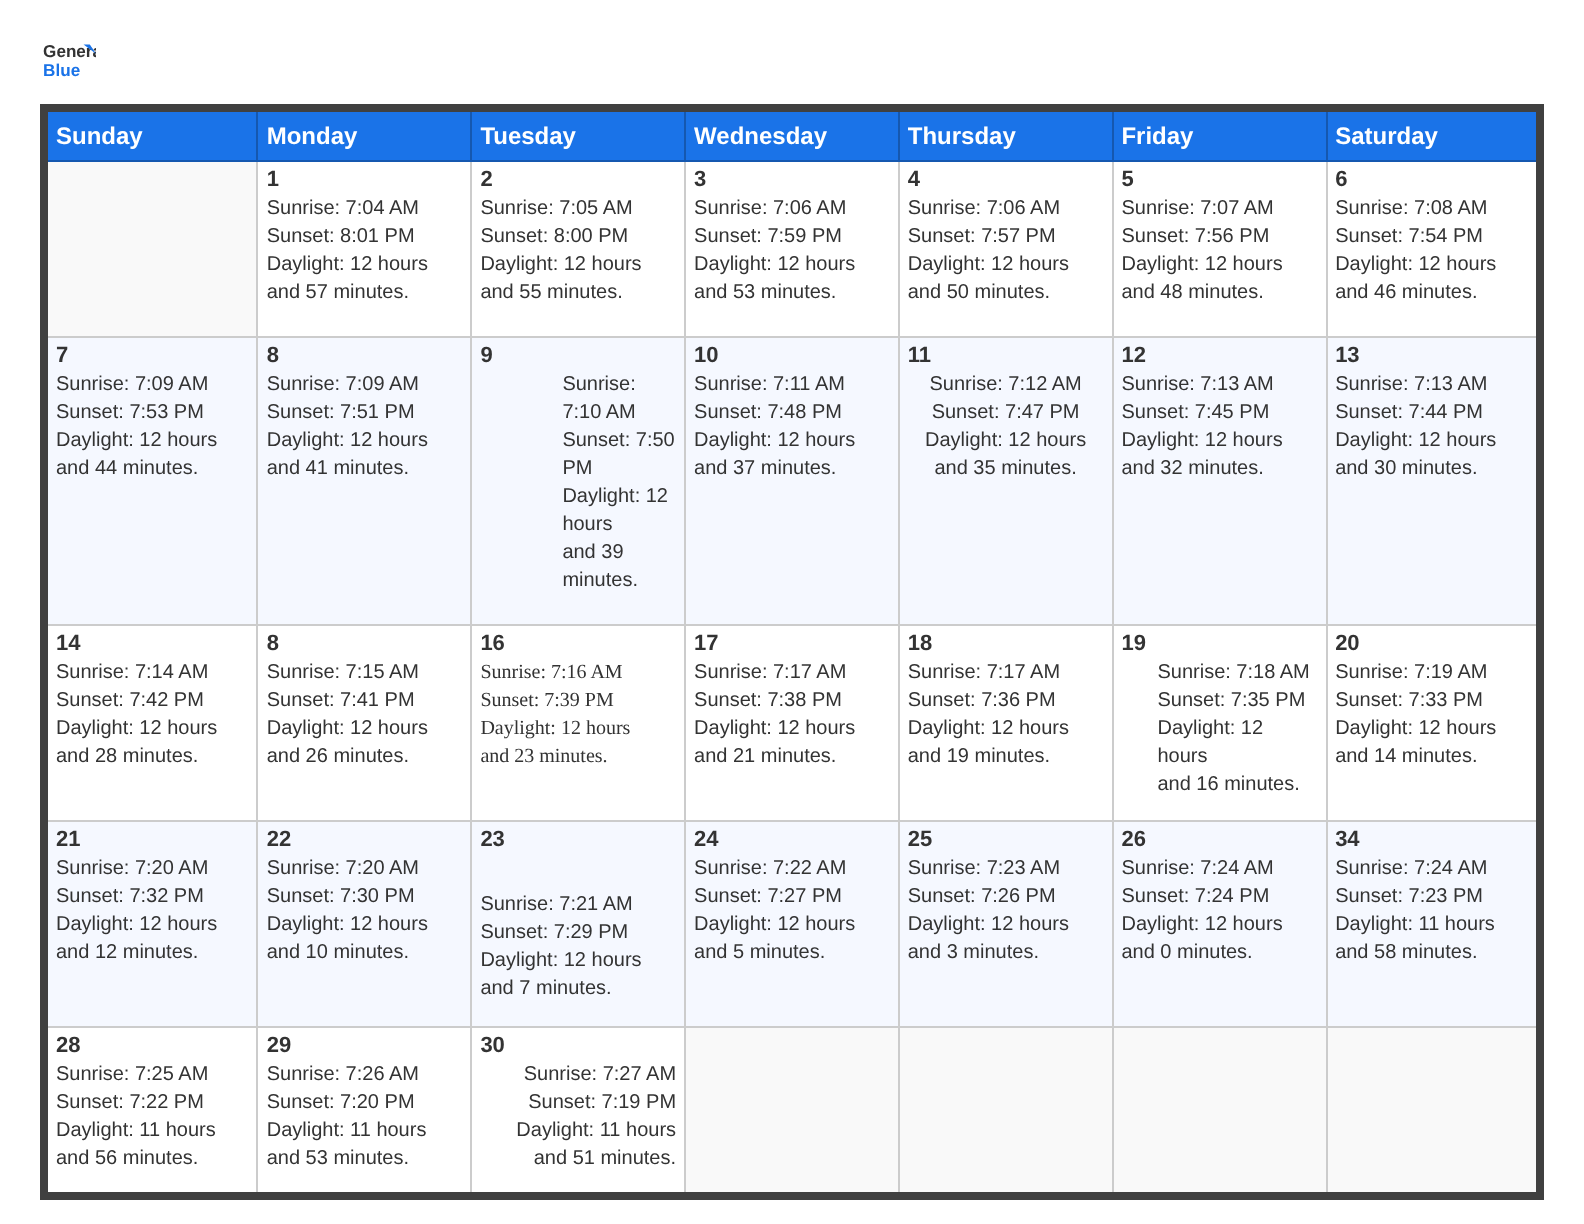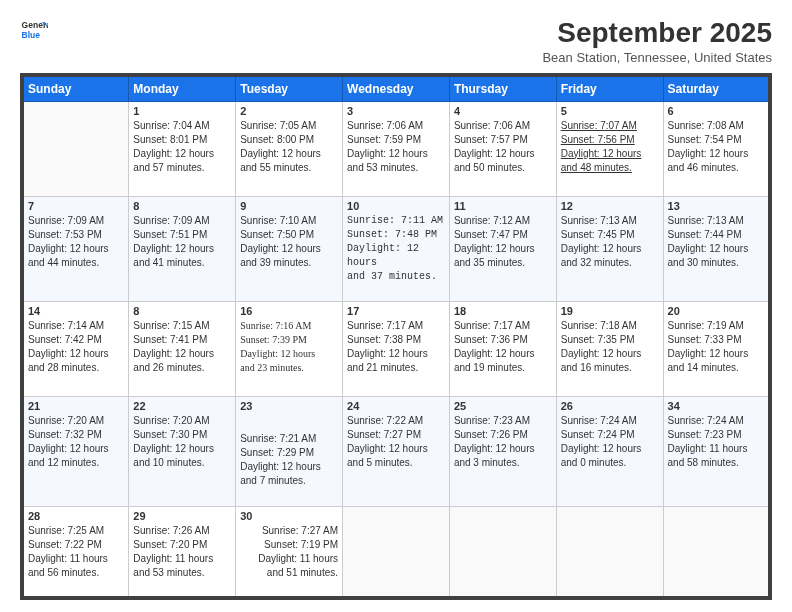--- a/index.html
+++ b/index.html
@@ -94,24 +94,20 @@
 <body>
 
 <div class="page">
   <div class="header">
     <div class="logo">
       <svg class="logo-icon" viewBox="0 0 36 36">
         <text x="2" y="16" font-size="11" font-weight="bold" fill="#333">General</text>
         <text x="2" y="28" font-size="11" font-weight="bold" fill="#1a73e8">Blue</text>
         <polygon points="28,8 36,14 32,8" fill="#1a73e8"></polygon>
       </svg>
-    </div>
-    <div class="title-section">
-      <div class="main-title">September 2025</div>
-      <div class="subtitle">Bean Station, Tennessee, United States</div>
     </div>
   </div>
 
   <table class="calendar">
     <thead>
       <tr>
         <th>Sunday</th>
         <th>Monday</th>
         <th>Tuesday</th>
         <th>Wednesday</th>
@@ -146,21 +142,21 @@
           </td>
           <td>
             <div class="day-number">4</div>
             <div class="day-info" style="white-space: pre-line;">Sunrise: 7:06 AM
 Sunset: 7:57 PM
 Daylight: 12 hours
 and 50 minutes.</div>
           </td>
           <td>
             <div class="day-number">5</div>
-            <div class="day-info" style="white-space: pre-line; text-decoration: underline;">Sunrise: 7:07 AM
+            <div class="day-info" style="white-space: pre-line;">Sunrise: 7:07 AM
 Sunset: 7:56 PM
 Daylight: 12 hours
 and 48 minutes.</div>
           </td>
           <td>
             <div class="day-number">6</div>
             <div class="day-info" style="white-space: pre-line;">Sunrise: 7:08 AM
 Sunset: 7:54 PM
 Daylight: 12 hours
 and 46 minutes.</div>
@@ -176,35 +172,35 @@
           </td>
           <td>
             <div class="day-number">8</div>
             <div class="day-info" style="white-space: pre-line;">Sunrise: 7:09 AM
 Sunset: 7:51 PM
 Daylight: 12 hours
 and 41 minutes.</div>
           </td>
           <td>
             <div class="day-number">9</div>
-            <div class="day-info" style="white-space: pre-line;">Sunrise: 7:10 AM
+            <div class="day-info" style="white-space: pre-line; margin-left: 41px;">Sunrise: 7:10 AM
 Sunset: 7:50 PM
 Daylight: 12 hours
 and 39 minutes.</div>
           </td>
           <td>
             <div class="day-number">10</div>
-            <div class="day-info" style="white-space: pre-line; font-family: Liberation Mono, monospace;">Sunrise: 7:11 AM
+            <div class="day-info" style="white-space: pre-line;">Sunrise: 7:11 AM
 Sunset: 7:48 PM
 Daylight: 12 hours
 and 37 minutes.</div>
           </td>
           <td>
             <div class="day-number">11</div>
-            <div class="day-info" style="white-space: pre-line;">Sunrise: 7:12 AM
+            <div class="day-info" style="white-space: pre-line; text-align: center;">Sunrise: 7:12 AM
 Sunset: 7:47 PM
 Daylight: 12 hours
 and 35 minutes.</div>
           </td>
           <td>
             <div class="day-number">12</div>
             <div class="day-info" style="white-space: pre-line;">Sunrise: 7:13 AM
 Sunset: 7:45 PM
 Daylight: 12 hours
 and 32 minutes.</div>
@@ -248,21 +244,21 @@
           </td>
           <td>
             <div class="day-number">18</div>
             <div class="day-info" style="white-space: pre-line;">Sunrise: 7:17 AM
 Sunset: 7:36 PM
 Daylight: 12 hours
 and 19 minutes.</div>
           </td>
           <td>
             <div class="day-number">19</div>
-            <div class="day-info" style="white-space: pre-line;">Sunrise: 7:18 AM
+            <div class="day-info" style="white-space: pre-line; margin-left: 18px;">Sunrise: 7:18 AM
 Sunset: 7:35 PM
 Daylight: 12 hours
 and 16 minutes.</div>
           </td>
           <td>
             <div class="day-number">20</div>
             <div class="day-info" style="white-space: pre-line;">Sunrise: 7:19 AM
 Sunset: 7:33 PM
 Daylight: 12 hours
 and 14 minutes.</div>

